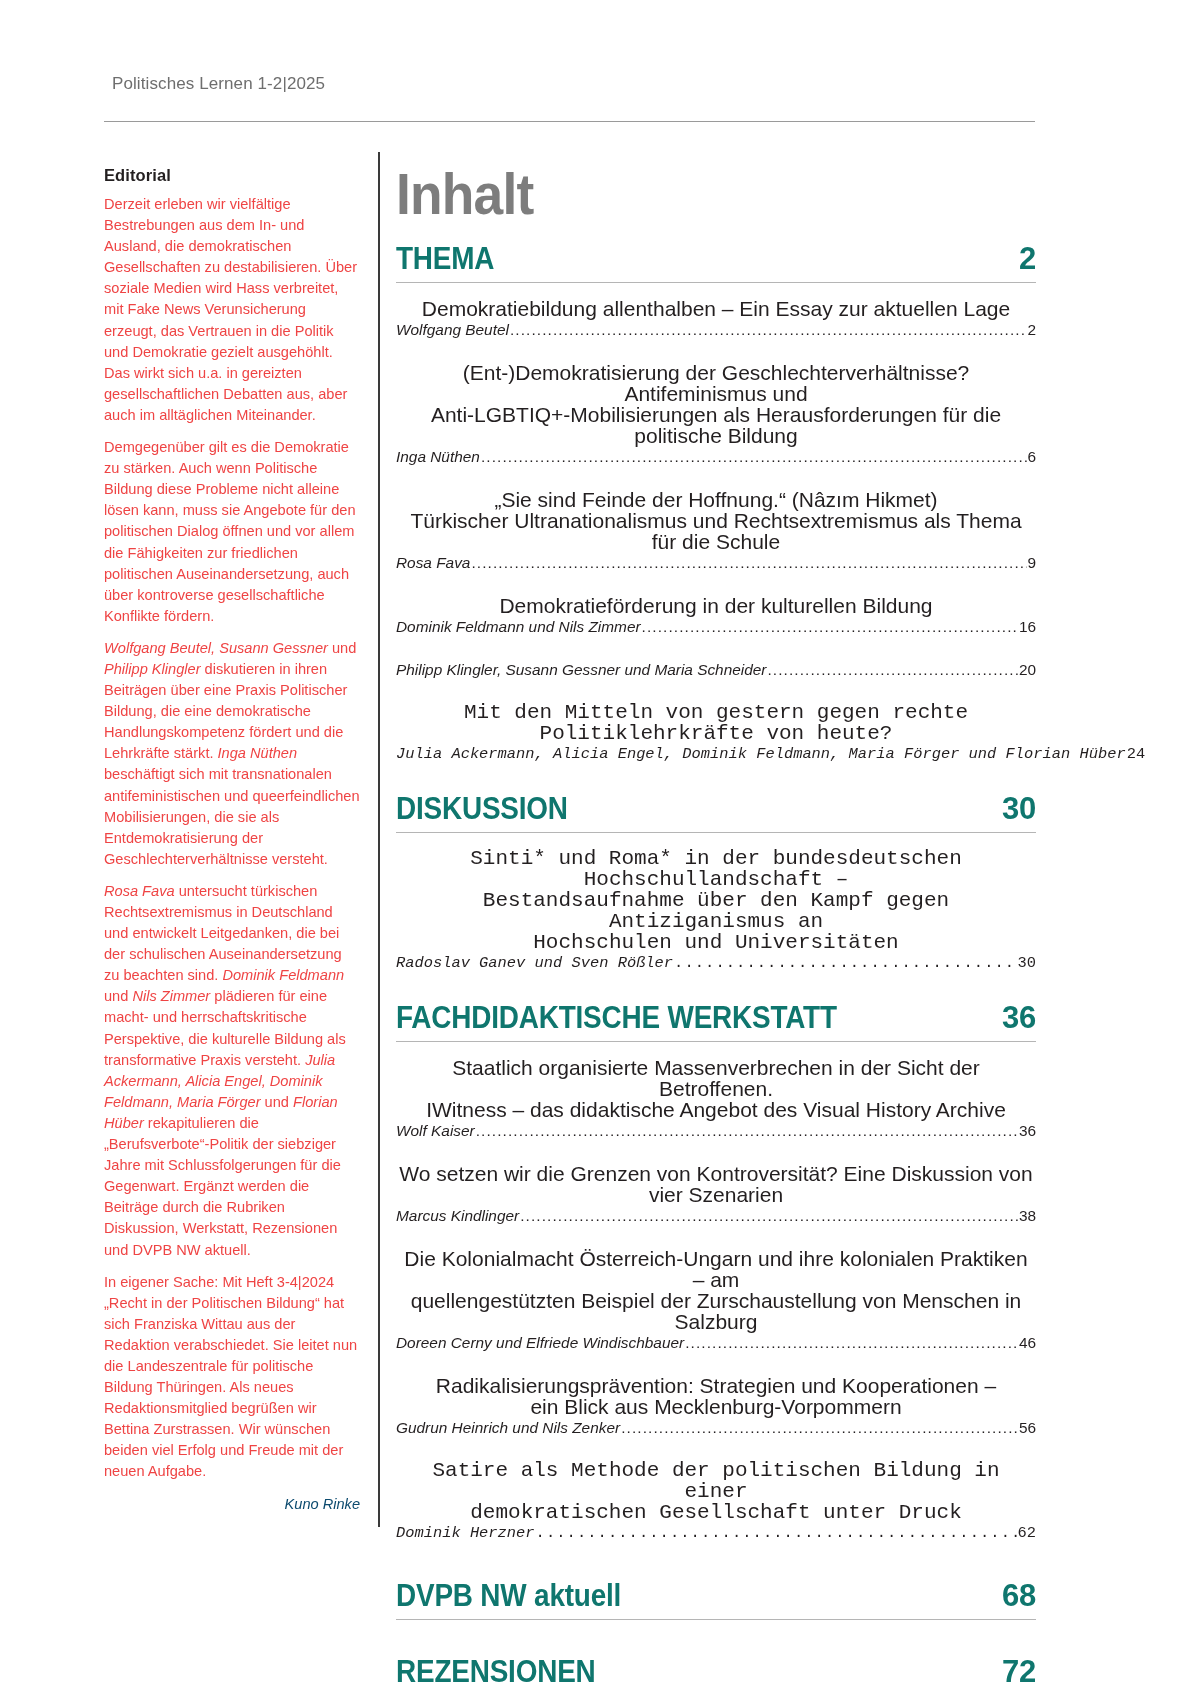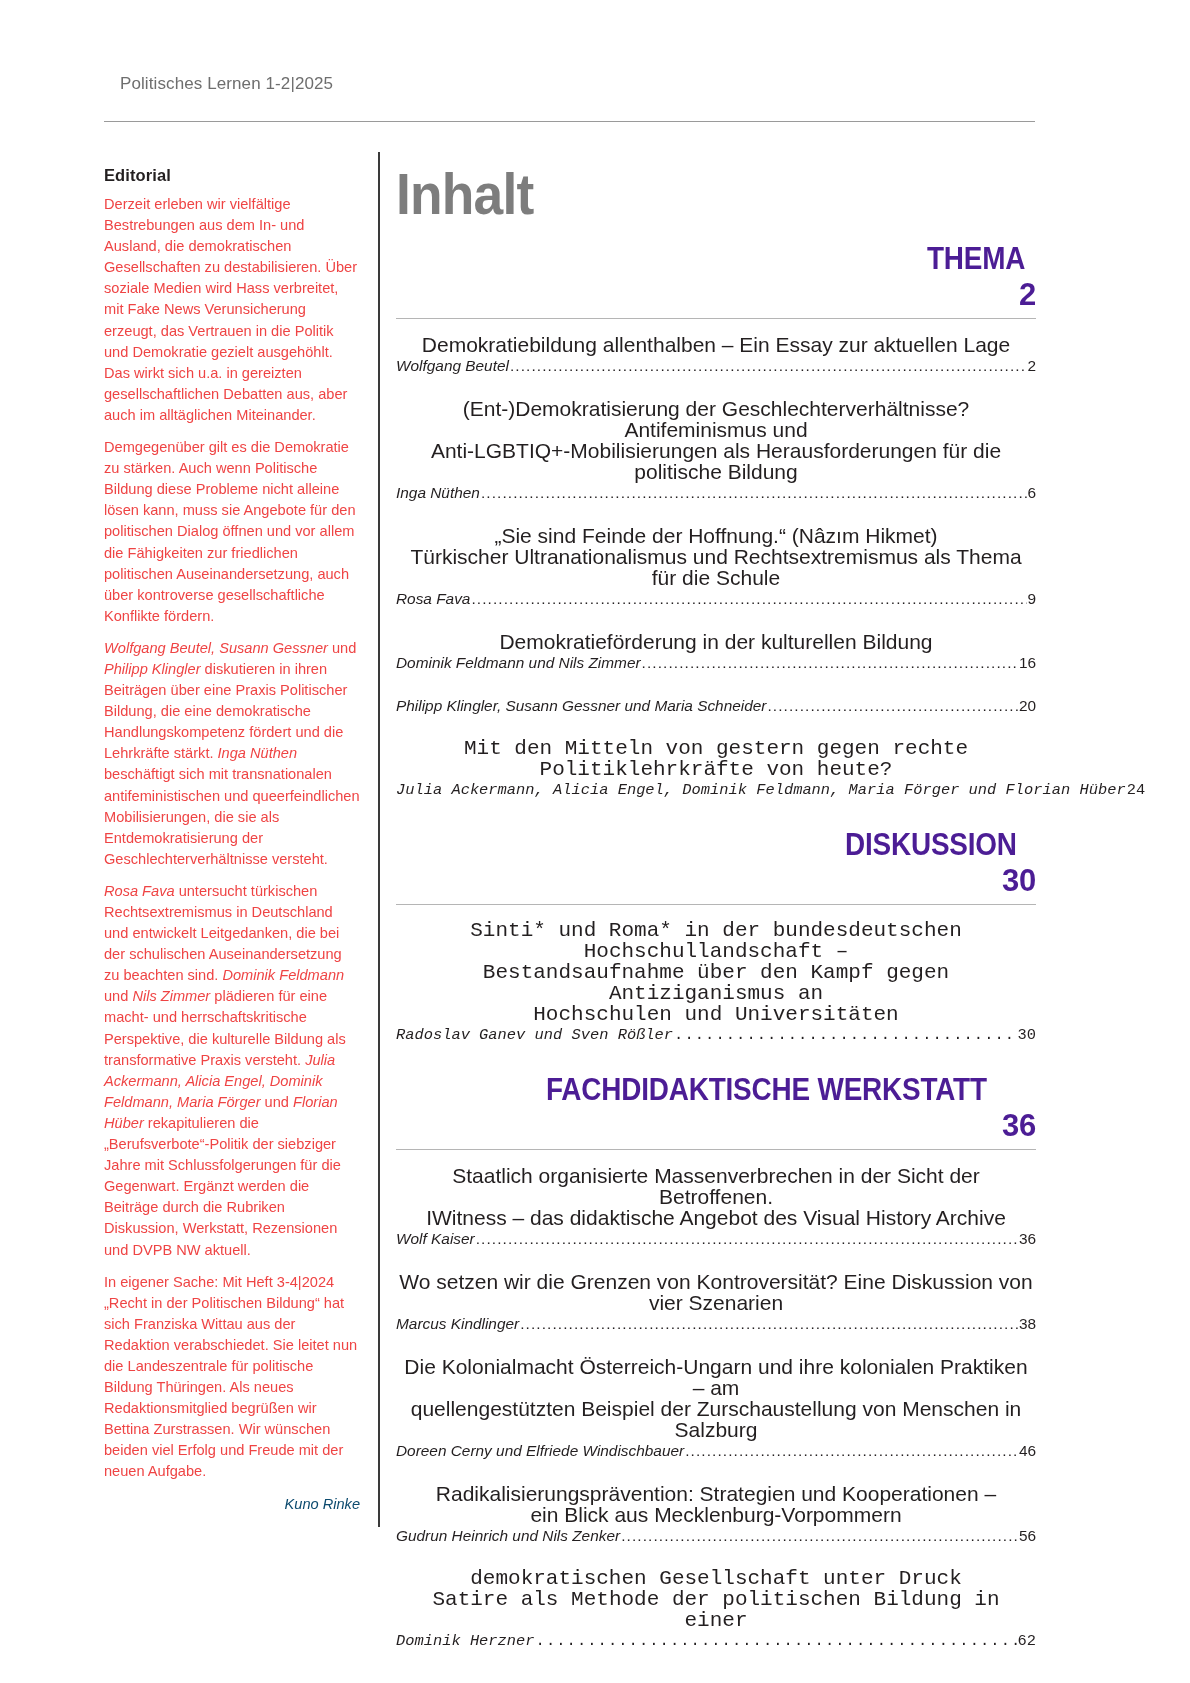--- a/index.html
+++ b/index.html
@@ -19,21 +19,21 @@
   .page {
     position: absolute;
     left: 0; top: 0;
     width: 1190px;
     height: 1683px;
   }
 
   
   .running-head {
     position: absolute;
-    left: 120px;
+    left: 112px;
     top: 74px;
     width: 930px;
     font-size: 17px;
     color: #6e6e6e;
     letter-spacing: 0.1px;
     font-family: "Liberation Sans", sans-serif;
   }
   .head-rule {
     position: absolute;
     left: 104px;
@@ -105,25 +105,24 @@
     transform-origin: left top;
   }
 
   
   .section {
     margin-top: 26px;
   }
   .section.first { margin-top: 0; }
   .section-head {
     display: flex;
-    align-items: flex-end;
+    align-items: flex-start;
     justify-content: space-between;
-    color: #4c1d95;
+    color: #0f766e;
     font-weight: bold;
-    flex-direction: column;
   }
   .section-title {
     font-size: 31px;
     line-height: 36px;
     letter-spacing: -0.2px;
     transform: scaleX(0.9);
     transform-origin: left bottom;
     white-space: nowrap;
   }
   .section-page {
@@ -324,22 +323,22 @@
             <div class="entry">
               <div class="entry-title">Radikalisierungsprävention: Strategien und Kooperationen –</div>
               <div class="entry-title">ein Blick aus Mecklenburg-Vorpommern</div>
               <div class="entry-author-row">
                 <span class="entry-author">Gudrun Heinrich und Nils Zenker</span>
                 <span class="leader">................................................................................................................................................................</span>
                 <span class="entry-page">56</span>
               </div>
             </div>
             <div class="entry">
+              <div class="entry-title">Satire als Methode der politischen Bildung in einer</div>
               <div class="entry-title">demokratischen Gesellschaft unter Druck</div>
-              <div class="entry-title">Satire als Methode der politischen Bildung in einer</div>
               <div class="entry-author-row">
                 <span class="entry-author">Dominik Herzner</span>
                 <span class="leader">................................................................................................................................................................</span>
                 <span class="entry-page">62</span>
               </div>
             </div>
           </div>
         </div>
         <div class="section tail">
           <div class="section-head">

